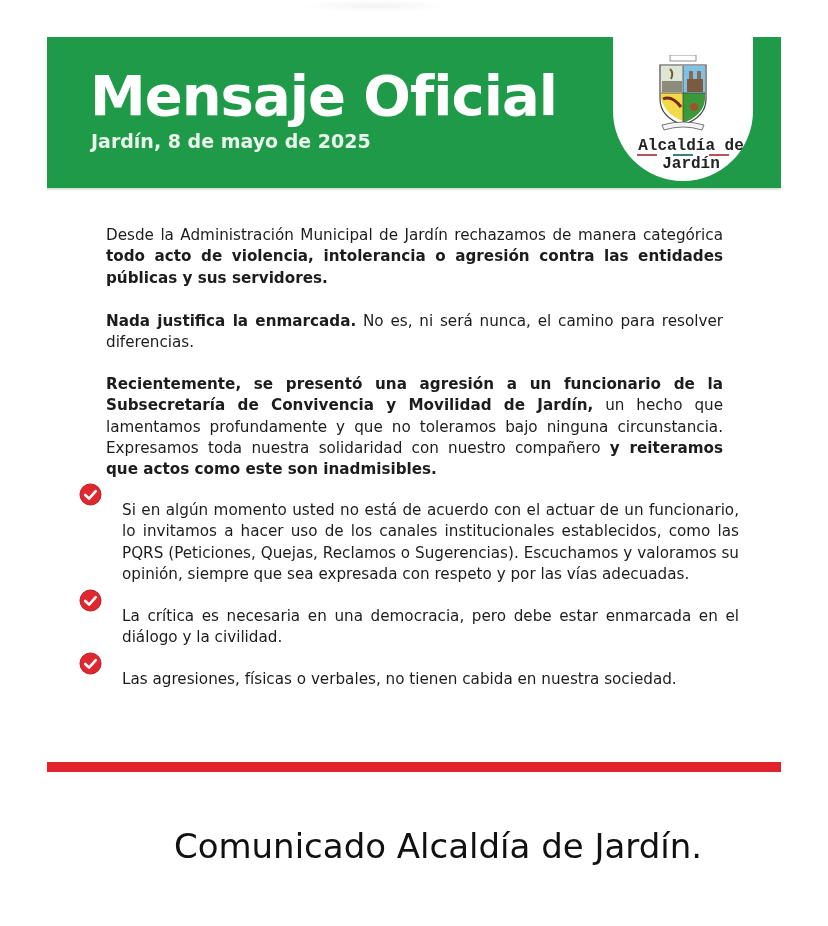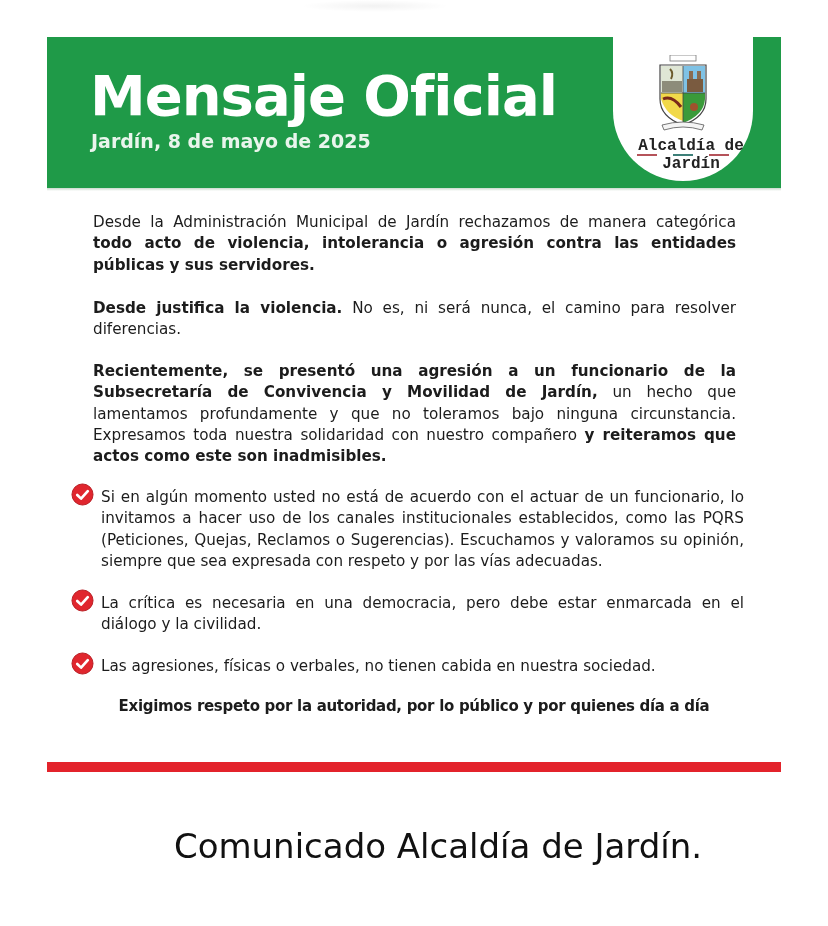--- a/index.html
+++ b/index.html
@@ -8,26 +8,26 @@
   .banner { position:absolute; left:47px; top:37px; width:734px; height:151px; background:#1f9a48; }
   .banner-shadow { position:absolute; left:47px; top:188px; width:734px; height:3px; background:linear-gradient(#c9d9cd, #ffffff); }
   .title { position:absolute; left:90px; top:68px; font-family:"DejaVu Sans", sans-serif; font-weight:bold; font-size:56px; letter-spacing:-1px; color:#ffffff; line-height:1; }
   .date { position:absolute; left:91px; top:132px; font-family:"DejaVu Sans", sans-serif; font-weight:bold; font-size:19px; color:#e9f5ec; line-height:1; }
   .badge { position:absolute; left:613px; top:37px; width:140px; height:144px; background:#ffffff; border-radius:0 0 70px 70px; }
   .crest { position:absolute; left:43px; top:18px; width:54px; height:76px; }
   .badge-label { position:absolute; left:8px; width:140px; top:100px; text-align:center; font-family:Liberation Mono, monospace; font-weight:bold; font-size:16px; color:#222; }
   .badge-lines { position:absolute; left:24px; top:117px; width:92px; height:3px; display:flex; justify-content:space-between; }
   .badge-lines span { display:block; width:20px; height:2px; }
   .content { position:absolute; left:90px; top:209px; width:649px; font-family:"DejaVu Sans", sans-serif; font-size:15.2px; line-height:21.3px; color:#1c1c1c; }
-  .content p { margin:3px; text-align:justify; }
+  .content p { margin:16px; text-align:justify; }
   .content b { font-weight:bold; }
   .p1 { position:absolute; top:0; }
   .p2 { position:absolute; top:86px; }
   .p3 { position:absolute; top:149px; }
-  .bullet { position:absolute; left:8px; width:649px; }
+  .bullet { position:absolute; left:16px; width:649px; }
   .bullet .check { position:absolute; left:-27px; top:-1px; width:23px; height:23px; }
   .b1 { top:275px; }
   .b2 { top:381px; }
   .b3 { top:444px; }
   .closing { position:absolute; left:47px; top:696px; width:734px; text-align:center; font-family:"DejaVu Sans", sans-serif; font-weight:bold; font-size:15px; line-height:21px; color:#1c1c1c; letter-spacing:-0.3px; }
   .redbar { position:absolute; left:47px; top:762px; width:734px; height:10px; background:#e3232b; }
   .caption { position:absolute; left:0; width:828px; top:829px; text-align:center; font-family:"DejaVu Sans", sans-serif; font-size:34px; color:#111; line-height:1;padding-left:24px; }
 </style>
 </head>
 <body>
@@ -62,21 +62,21 @@
   <div class="badge-label">Alcaldía de Jardín</div>
   <div class="badge-lines">
     <span style="background:#b5535a"></span>
     <span style="background:#3d7f78"></span>
     <span style="background:#b5535a"></span>
   </div>
 </div>
 
 <div class="content">
   <p class="p1"><span>Desde la Administración Municipal de Jardín rechazamos de manera categórica </span><b>todo acto de violencia, intolerancia o agresión contra las entidades públicas y sus servidores.</b></p>
-  <p class="p2"><b>Desde justifica la violencia.</b><span> No es, ni será nunca, el camino para resolver diferencias.</span></p>
+  <p class="p2"><b>Nada justifica la enmarcada.</b><span> No es, ni será nunca, el camino para resolver diferencias.</span></p>
   <p class="p3"><b>Recientemente, se presentó una agresión a un funcionario de la Subsecretaría de Convivencia y Movilidad de Jardín,</b><span> un hecho que lamentamos profundamente y que no toleramos bajo ninguna circunstancia. Expresamos toda nuestra solidaridad con nuestro compañero </span><b>y reiteramos que actos como este son inadmisibles.</b></p>
 
   <div class="bullet b1">
     <svg class="check" viewBox="0 0 24 24">
         <circle cx="12" cy="12" r="11" fill="#e0262e"></circle>
         <circle cx="12" cy="12" r="11" fill="none" stroke="#b71c22" stroke-width="1"></circle>
         <path d="M6.5 12.5 L10.5 16.3 L17.5 8.5" stroke="#fff" stroke-width="2.8" fill="none" stroke-linecap="round" stroke-linejoin="round"></path>
       </svg>
     <p>Si en algún momento usted no está de acuerdo con el actuar de un funcionario, lo invitamos a hacer uso de los canales institucionales establecidos, como las PQRS (Peticiones, Quejas, Reclamos o Sugerencias). Escuchamos y valoramos su opinión, siempre que sea expresada con respeto y por las vías adecuadas.</p>
   </div>
@@ -92,18 +92,17 @@
     <svg class="check" viewBox="0 0 24 24">
         <circle cx="12" cy="12" r="11" fill="#e0262e"></circle>
         <circle cx="12" cy="12" r="11" fill="none" stroke="#b71c22" stroke-width="1"></circle>
         <path d="M6.5 12.5 L10.5 16.3 L17.5 8.5" stroke="#fff" stroke-width="2.8" fill="none" stroke-linecap="round" stroke-linejoin="round"></path>
       </svg>
     <p>Las agresiones, físicas o verbales, no tienen cabida en nuestra sociedad.</p>
   </div>
 </div>
 
 <div class="closing">
-  <div>Exigimos respeto por la autoridad, por lo público y por quienes día a día</div>
 </div>
 
 <div class="redbar"></div>
 
 <div class="caption">Comunicado Alcaldía de Jardín.</div>
 
 </body></html>

